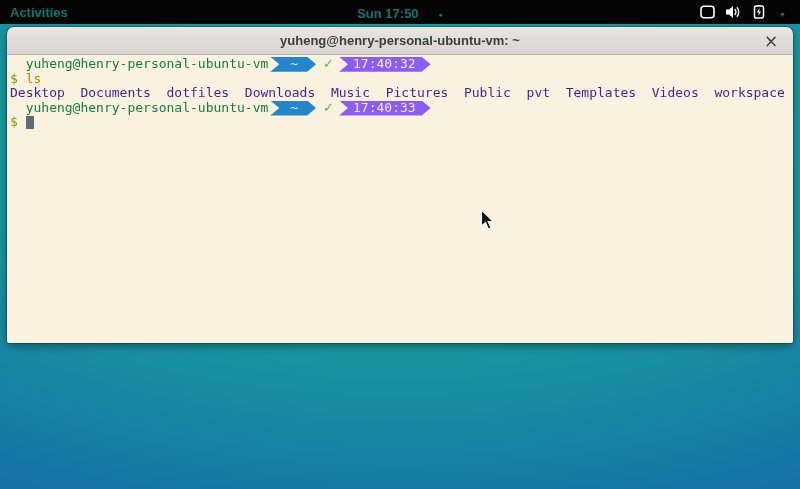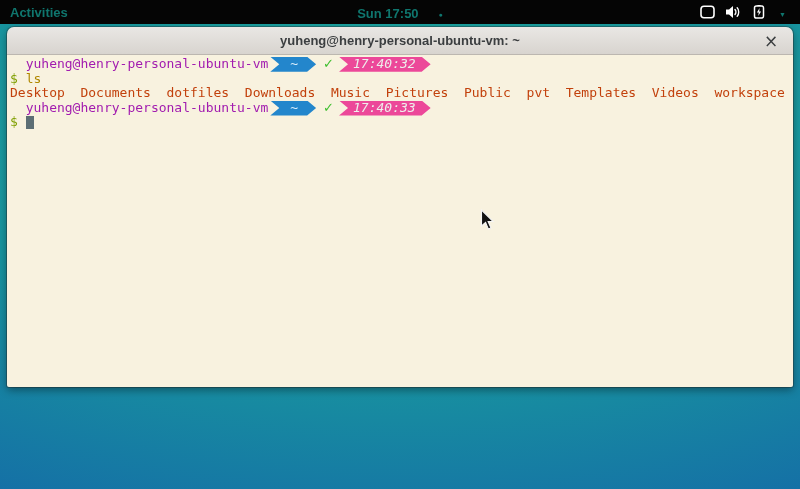--- a/index.html
+++ b/index.html
@@ -24,21 +24,21 @@
     display:flex;align-items:center;justify-content:center;gap:20px;pointer-events:none;
   }
   .tb-center .dot{font-size:7px;line-height:1;transform:translateY(1px);}
   .tb-right{
     position:absolute;right:14px;top:0;height:27px;
     display:flex;align-items:center;gap:10px;
   }
 
   
   .window{
-    position:absolute;left:7px;top:27px;width:786px;height:360px;
+    position:absolute;left:7px;top:27px;width:786px;height:316px;
     border-radius:7px 7px 2px 2px;
     box-shadow:0 3px 9px rgba(0,0,0,.4), 0 0 0 1px rgba(40,60,65,.45);
     z-index:20;display:flex;flex-direction:column;
   }
   .titlebar{
     height:27px;flex:0 0 27px;
     background:linear-gradient(#e9e7e4,#d8d4cf);
     border-bottom:1px solid #bcb7b0;
     border-radius:7px 7px 0 0;
     display:flex;align-items:center;justify-content:center;position:relative;
@@ -53,32 +53,32 @@
   .term{
     flex:1;background:#f8f2df;overflow:hidden;
     padding:2px 0 0 3px;border-radius:0 0 2px 2px;
     font-family:"DejaVu Sans Mono","Liberation Mono",monospace;
     font-size:13px;color:#41464b;
   }
   .trow{
     height:14.6px;display:flex;align-items:center;white-space:pre;
     line-height:14.6px;
   }
-  .c-user{color:#a21caf;}
+  .c-user{color:#15803d;}
   .c-dollar{color:#7f9f00;}
   .c-cmd{color:#b08800;}
-  .c-dirs{color:#c2410c;}
+  .c-dirs{color:#4c1d95;}
   .check{color:#3fbf2f;font-weight:bold;margin:0 5px 0 7px;font-family:"DejaVu Sans",sans-serif;font-size:13px;}
 
   .pl{
     height:15px;display:flex;align-items:center;
     clip-path:polygon(0 0, calc(100% - 9px) 0, 100% 50%, calc(100% - 9px) 100%, 0 100%, 9px 50%);
   }
   .pl-blue{background:#2386cc;color:#d9edfb;padding:0 18px 0 20px;margin-left:2px;}
-  .pl-dark{background:#ec4899;color:#eeeeec;padding:0 15px 0 14px;font-style:italic;}
+  .pl-dark{background:#8b5cf6;color:#eeeeec;padding:0 15px 0 14px;}
 
   .cursor-block{
     display:inline-block;width:8px;height:13px;background:#5c6e74;margin-left:0;
   }
 
   
   .mouse{position:absolute;left:480px;top:209px;z-index:50;pointer-events:none;}
 </style>
 </head>
 <body>

